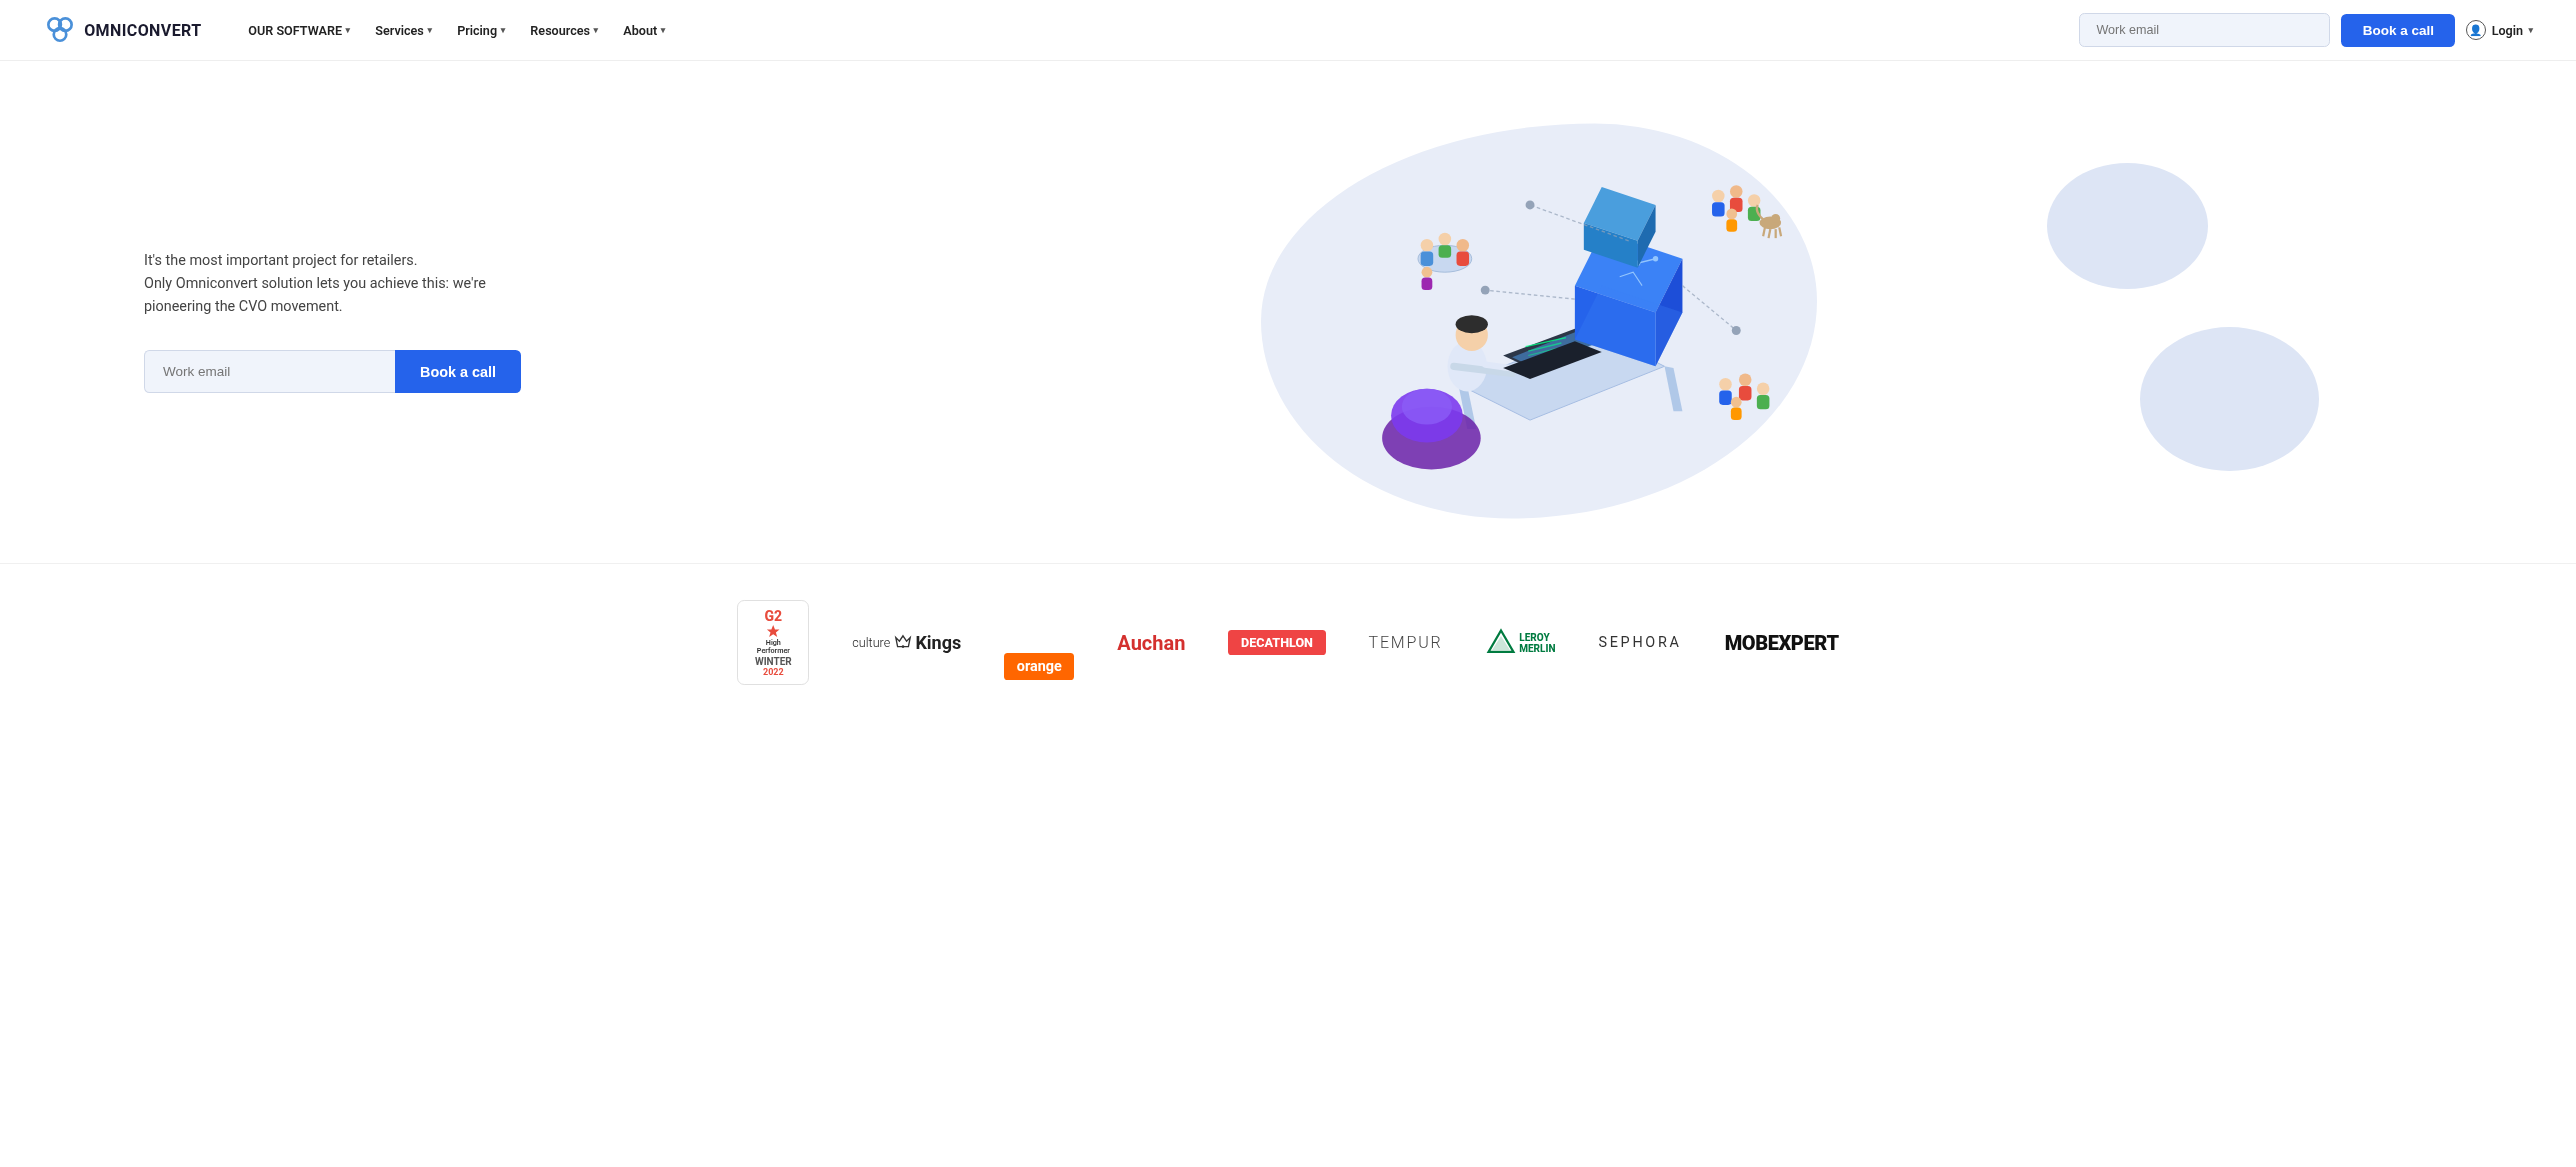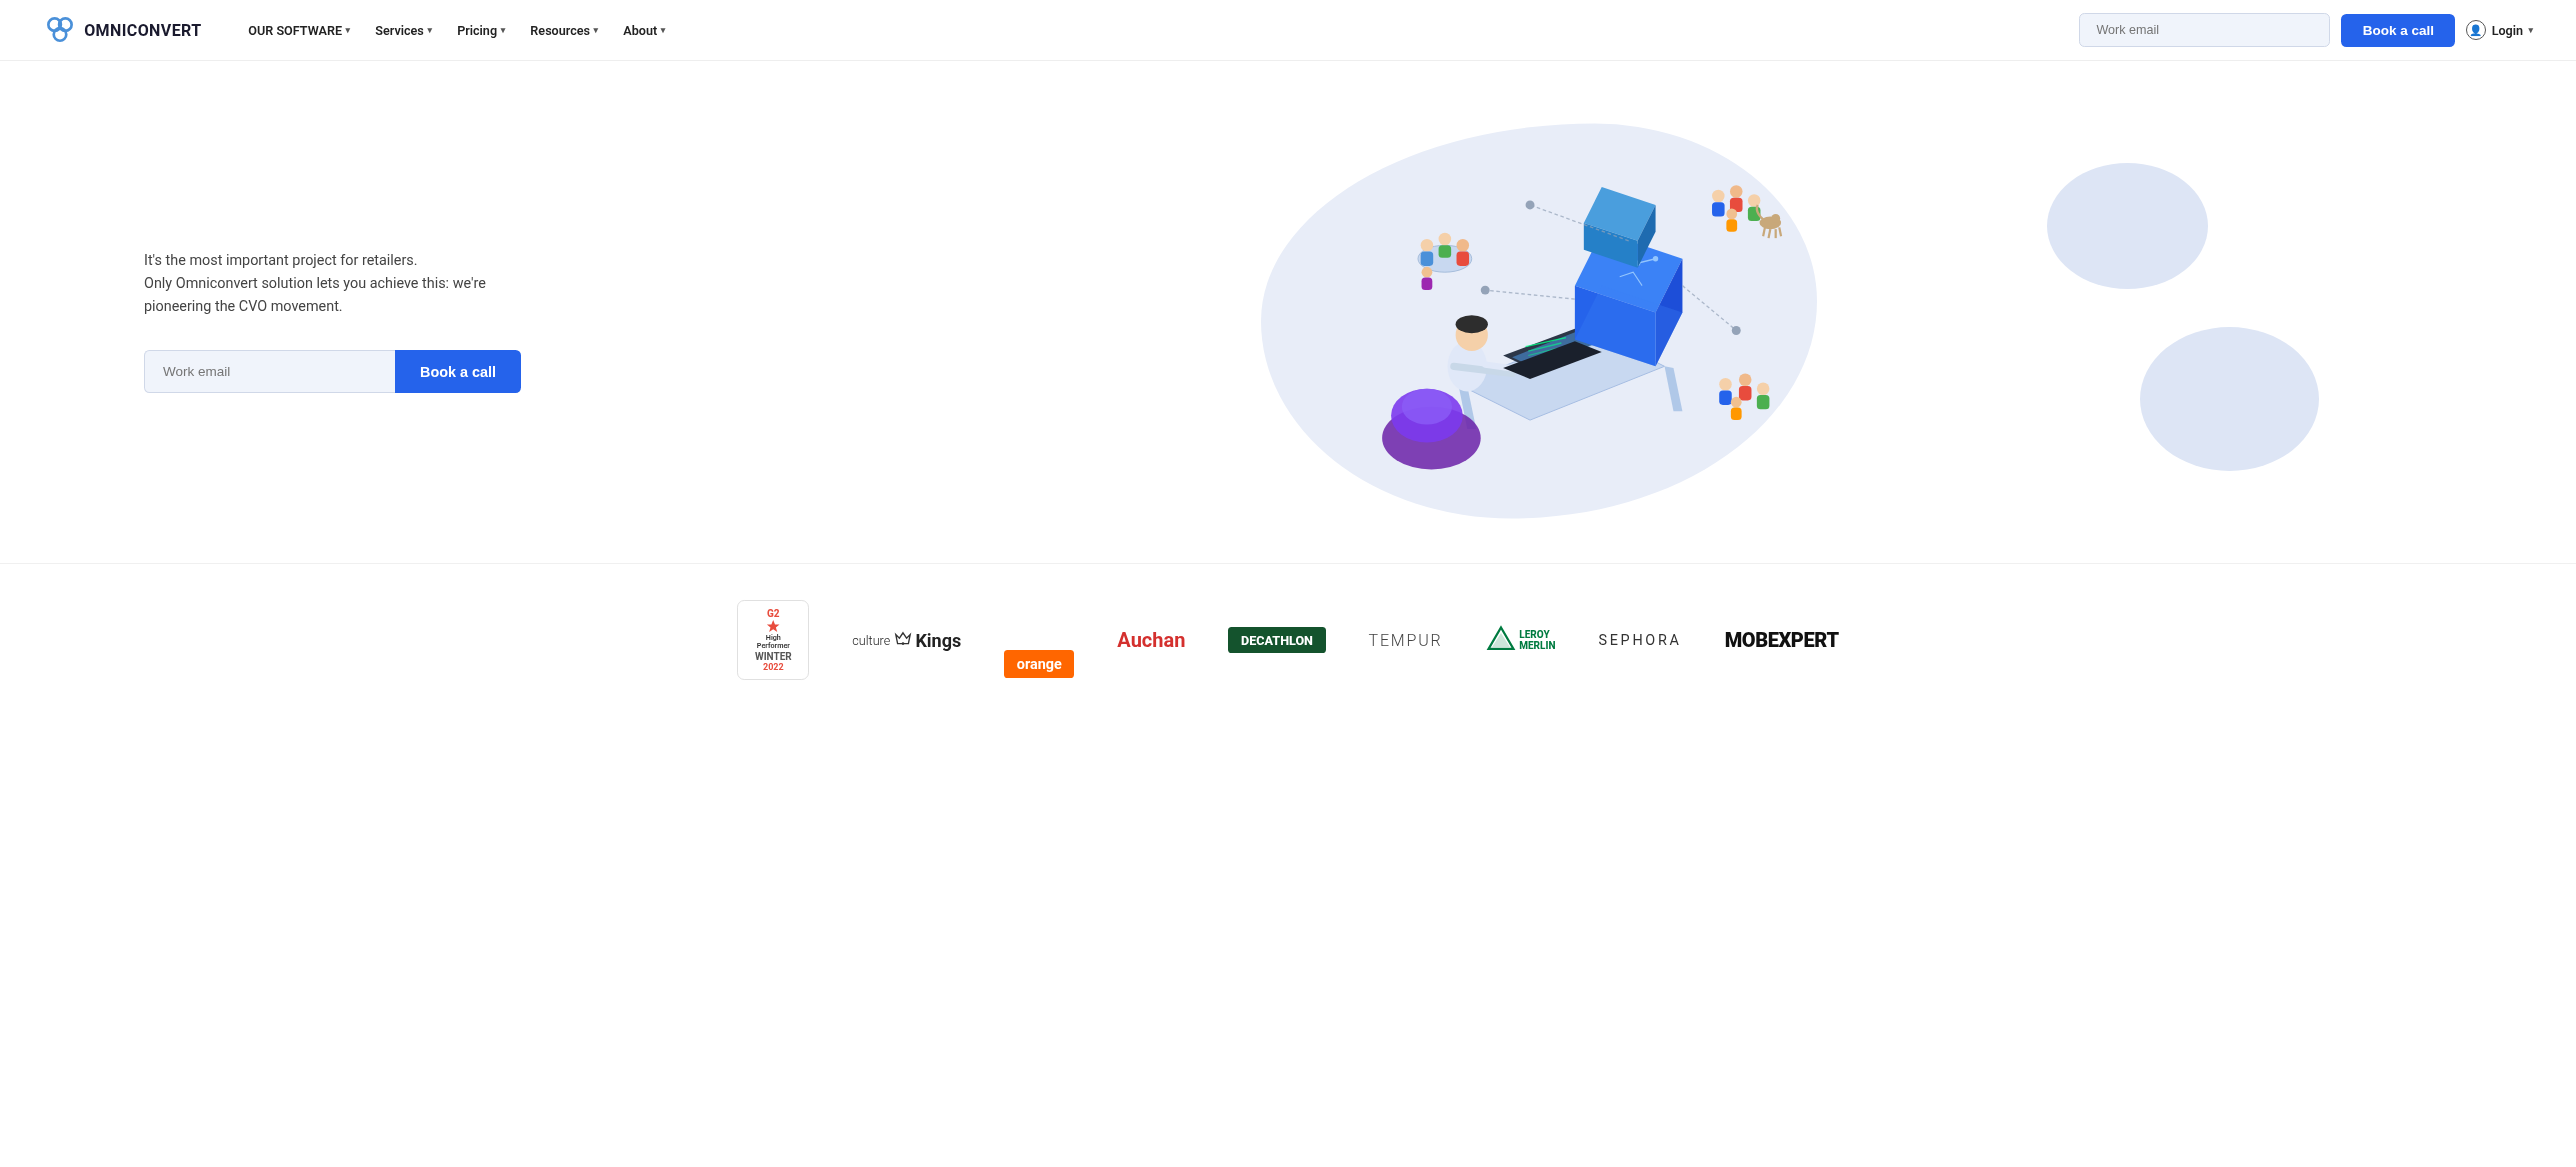--- a/index.html
+++ b/index.html
@@ -213,21 +213,21 @@
       border: 1.8px solid #e0e0e0;
       border-radius: 7.2px;
       padding: 7.2px 10.8px;
       width: 72px;
       font-size: 8px;
       font-weight: 700;
       color: #555;
       text-align: center;
     }
     .logo-badge .g2-top {
-      font-size: 10px;
+      font-size: 14px;
       font-weight: 800;
       color: #e84c3d;
     }
     .logo-badge .badge-label {
       font-size: 7.2px;
       color: #333;
       font-weight: 600;
       line-height: 1.2;
     }
     .logo-badge .badge-season {
@@ -247,21 +247,21 @@
     }
     .brand-logo.orange-brand {
       background: #ff6600;
       color: #fff;
       padding: 5.4px 12.6px;
       border-radius: 3.6px;
       font-size: 14.4px;
       margin-top: 48px;
     }
     .brand-logo.decathlon-brand {
-      background: #14532d;
+      background: #ef4444;
       color: #fff;
       padding: 5.4px 12.6px;
       border-radius: 3.6px;
       font-size: 12.6px;
       font-weight: 800;
     }
     .brand-logo.tempur-brand {
       font-size: 16px;
       color: #555;
       font-weight: 300;

